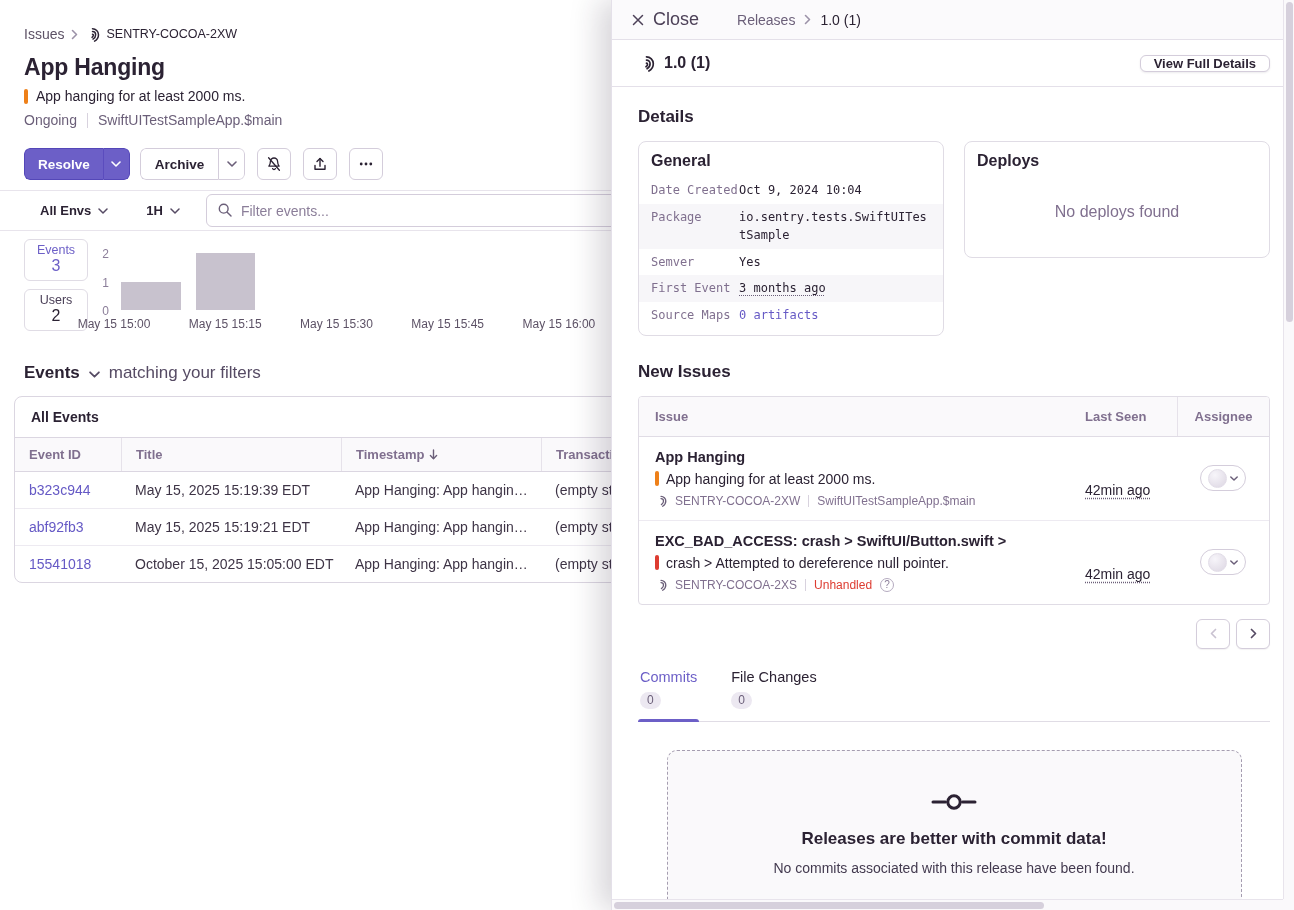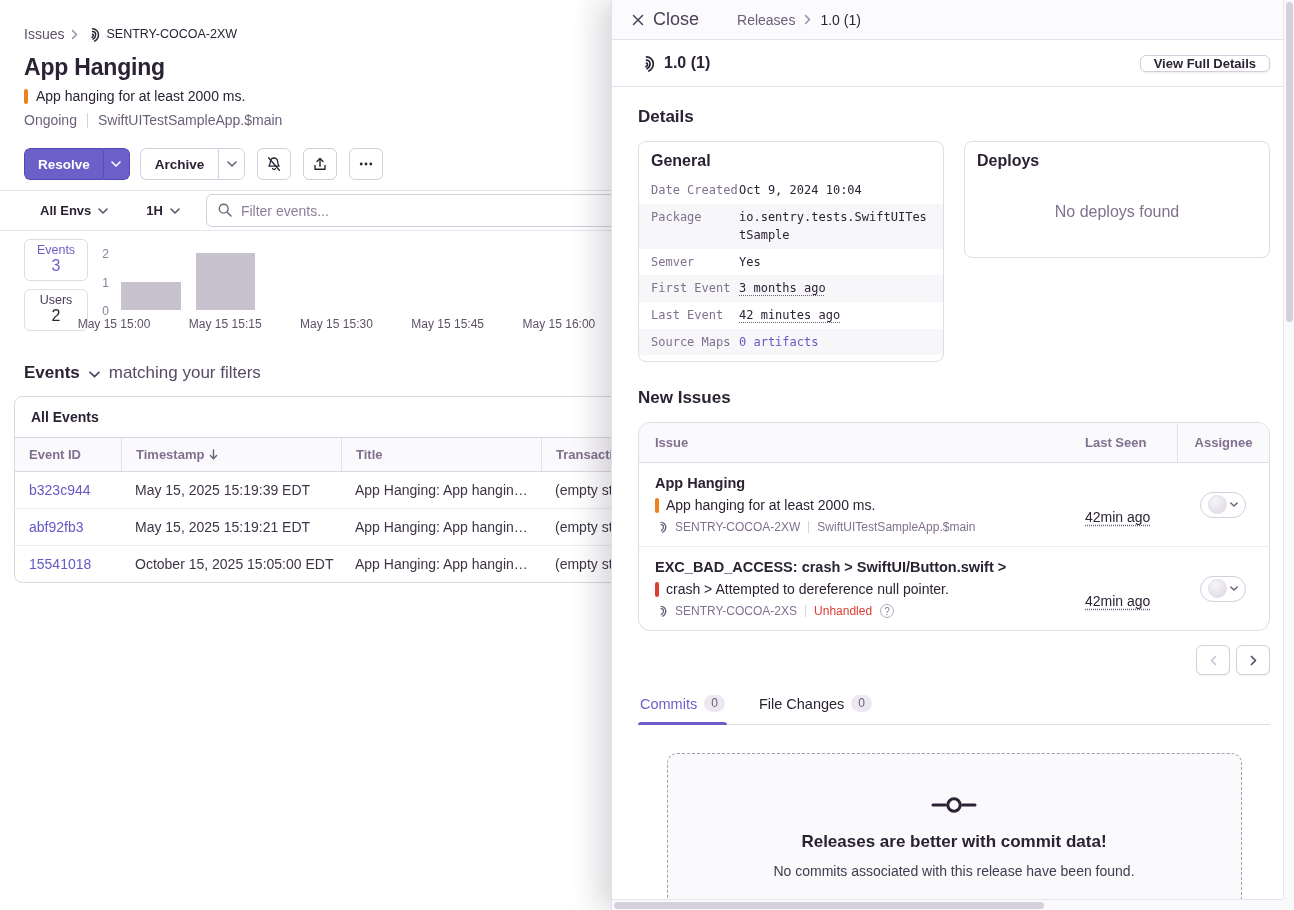--- a/index.html
+++ b/index.html
@@ -94,21 +94,21 @@
   .card{flex:1; border:1px solid var(--border); border-radius:8px; background:#fff; overflow:hidden;}
   .card-header{padding:10px 12px 7px; font-size:16px; font-weight:700;}
   .kv-list{padding-bottom:6px;}
   .kv{display:flex; padding:4px 12px; font-family:"DejaVu Sans Mono", monospace; font-size:12px; line-height:1.55;}
   .kv:nth-child(even){background:#F7F6F9;}
   .k{width:88px; flex:0 0 88px; color:var(--gray);}
   .v{color:var(--dark); word-break:break-word;}
   .v.dotted{text-decoration:underline dotted; text-underline-offset:3px; text-decoration-color:#6B5F79; cursor:default;}
   .v.link{color:var(--link); cursor:pointer;}
   .deploys-empty{padding:26px 10px 36px; text-align:center; color:var(--gray); font-size:16px;}
-  .issues-panel{border:1px solid var(--border); border-radius:12px; overflow:hidden; background:#fff;}
+  .issues-panel{border:1px solid var(--border); border-radius:4px; overflow:hidden; background:#fff;}
   .ni-head{display:grid; grid-template-columns:1fr 108px 92px; background:#FAF9FB; border-bottom:1px solid var(--border);}
   .ni-th{padding:12px 16px; font-size:13px; font-weight:700; color:var(--gray);}
   .ni-th.assignee{border-left:1px solid #E6E2EA; text-align:center; padding-left:0; padding-right:0;}
   .ni-row{display:grid; grid-template-columns:1fr 108px 92px; align-items:center; border-bottom:1px solid var(--border-light); padding:12px 0; cursor:pointer;}
   .ni-row:last-child{border-bottom:none;}
   .ni-main{padding:0 16px; min-width:0;}
   .ni-title{font-size:14.5px; font-weight:700; margin-bottom:6px; white-space:nowrap; overflow:hidden;}
   .ni-sub{display:flex; align-items:center; gap:7px; font-size:14px; margin-bottom:7px;}
   .ni-meta{display:flex; align-items:center; gap:8px; font-size:12px; color:var(--gray);}
   .unhandled{color:var(--error); font-size:12px;}
@@ -119,22 +119,22 @@
   .assignee-pill{width:46px; height:26px; border:1px solid #D4CDDB; border-radius:14px; background:#fff;
     display:flex; align-items:center; justify-content:center; gap:3px; justify-self:center; cursor:pointer;}
   .avatar{width:19px; height:19px; border-radius:50%;
     background:radial-gradient(circle at 35% 30%, #F7F5FA, #DCD6E2); border:1px solid #E2DDE8;}
   .pager{display:flex; justify-content:flex-end; gap:6px; margin:14px 0 12px;}
   .page-btn{width:34px; height:30px; border:1px solid #D4CDDB; border-radius:6px; background:#fff;
     display:flex; align-items:center; justify-content:center; cursor:pointer; color:#554A63;
     box-shadow:0 1px 1px rgba(43,34,51,0.06);}
   .page-btn.disabled{color:#C9C2D1; cursor:default;}
   .tabs{display:flex; gap:30px; border-bottom:1px solid var(--border); margin-top:2px;}
-  .tab{display:flex; align-items:center; gap:7px; padding:8px 2px 12px; font-size:14.5px; color:var(--dark);
-    cursor:pointer; position:relative;}
+  .tab{display:flex; align-items:flex-start; gap:7px; padding:8px 2px 12px; font-size:14.5px; color:var(--dark);
+    cursor:pointer; position:relative;flex-direction:column;}
   .tab.active{color:var(--accent);}
   .tab.active::after{content:""; position:absolute; left:0; right:0; bottom:-1px; height:3px;
     background:var(--accent); border-radius:3px 3px 0 0;}
   .count-badge{background:#ECE8F1; color:#6B5F79; border-radius:20px; padding:0 7px; height:17px;
     line-height:17px; font-size:12px;}
   .empty-box{width:575px; margin:28px auto 0; border:1px dashed #A59DB0; border-radius:10px;
     background:#FAF9FB; text-align:center; padding:40px 30px 44px;}
   .eb-icon{display:flex; justify-content:center; margin-bottom:16px;}
   .eb-title{font-size:17px; font-weight:700; margin-bottom:11px;}
   .eb-sub{font-size:14px; color:#433A4F;}
@@ -295,30 +295,30 @@
           <path d="M1 1 L5 5 L9 1" fill="none" stroke="currentColor" stroke-width="1.6" stroke-linecap="round" stroke-linejoin="round"></path>
         </svg>
     </span>
     <span class="eh-sub">matching your filters</span>
   </div>
 
   <div class="events-panel">
     <div class="panel-tabbar">All Events</div>
     <div class="tbl-head">
       <div class="th">Event ID</div>
+      <div class="th">Title</div>
       <div class="th">
         <span>Timestamp</span>
         <span>
           <svg width="9" height="11" viewBox="0 0 9 11" fill="none" stroke="#6B5F79" stroke-width="1.4" stroke-linecap="round" stroke-linejoin="round">
               <path d="M4.5 1 v8.4"></path>
               <path d="M1.4 6.6 L4.5 9.7 L7.6 6.6"></path>
             </svg>
         </span>
       </div>
-      <div class="th">Title</div>
       <div class="th">Transaction</div>
       <div class="th"></div>
     </div>
     <div>
         <div class="tbl-row">
     <div class="td link">b323c944</div>
     <div class="td">May 15, 2025 15:19:39 EDT</div>
     <div class="td">App Hanging: App hangin…</div>
     <div class="td">(empty str…</div>
     <div class="td"></div>
@@ -395,24 +395,20 @@
     <span class="k">Package</span>
     <span class="v">io.sentry.tests.SwiftUITestSample</span>
   </div>
             <div class="kv">
     <span class="k">Semver</span>
     <span class="v">Yes</span>
   </div>
             <div class="kv">
     <span class="k">First Event</span>
     <span class="v dotted">3 months ago</span>
-  </div>
-            <div class="kv">
-    <span class="k">Last Event</span>
-    <span class="v dotted">42 minutes ago</span>
   </div>
             <div class="kv">
     <span class="k">Source Maps</span>
     <span class="v link">0 artifacts</span>
   </div>
           </div>
       </div>
       <div class="card">
         <div class="card-header">Deploys</div>
         <div class="deploys-empty">No deploys found</div>

